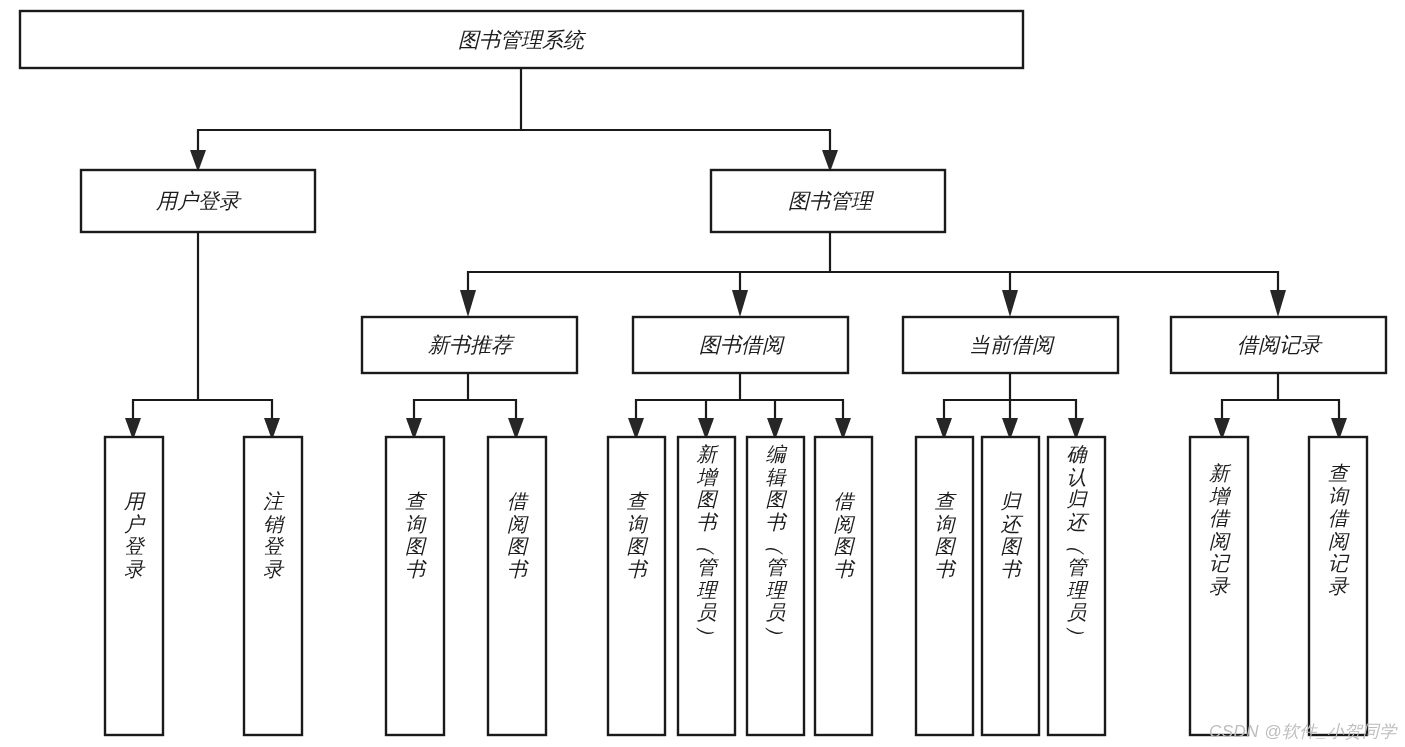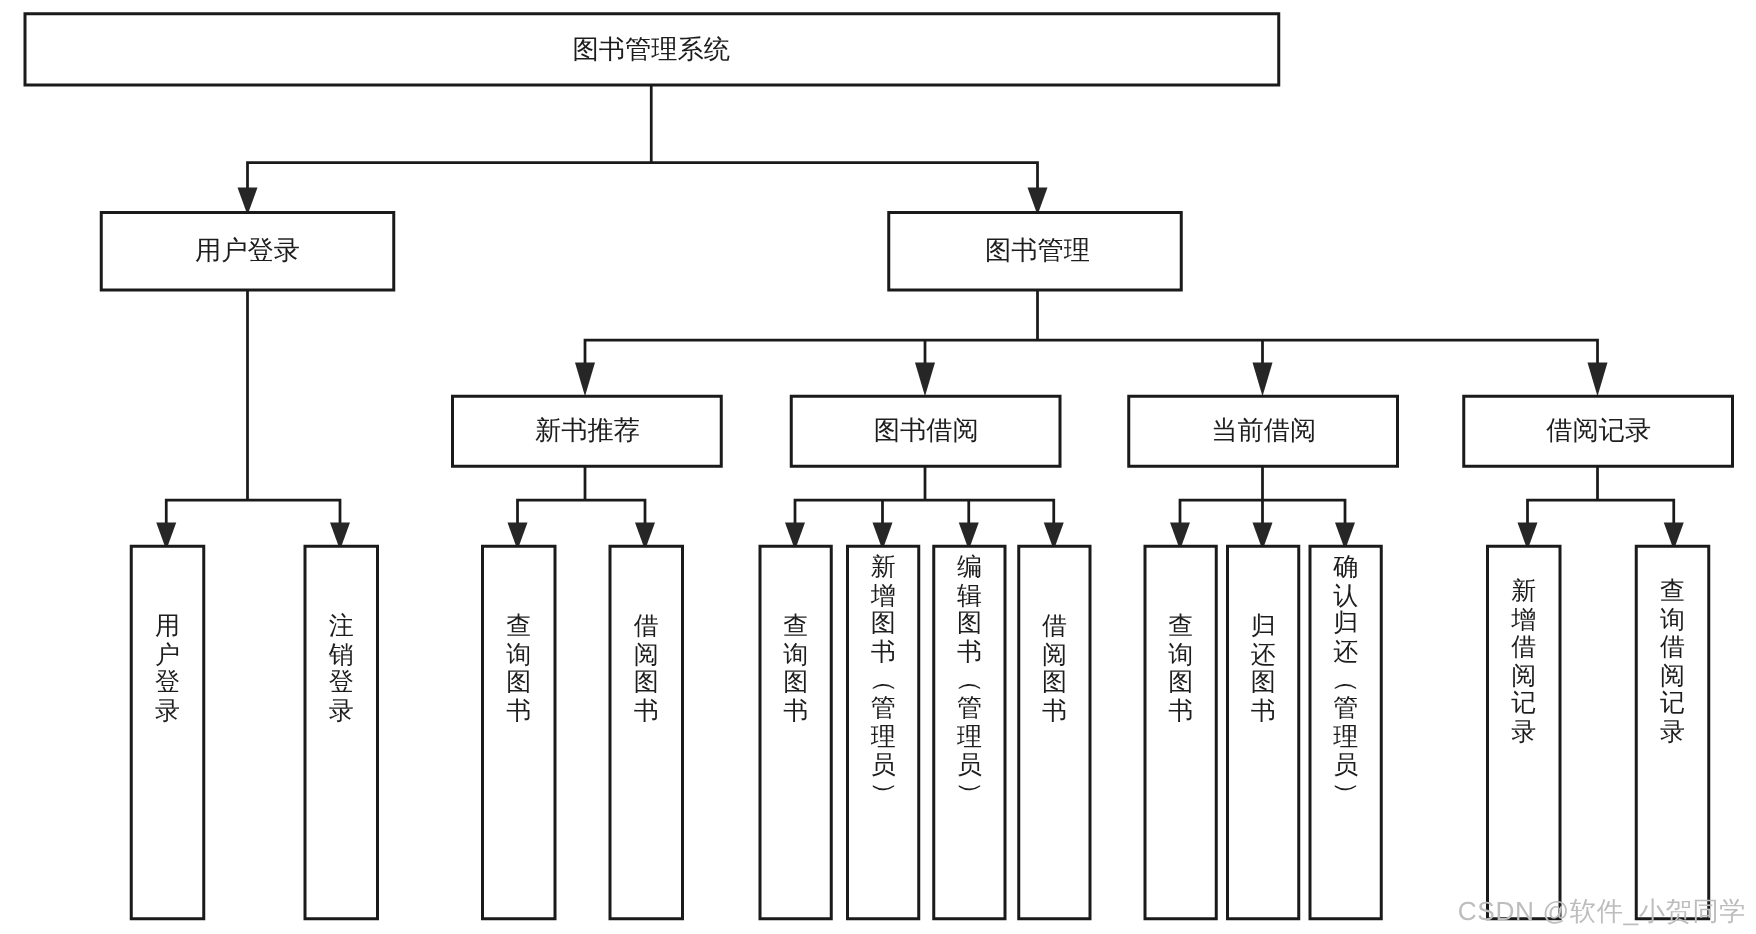--- a/index.html
+++ b/index.html
@@ -9,20 +9,21 @@
   }
   body {
     font-family: "Liberation Sans", "DejaVu Sans", sans-serif;
   }
   #canvas {
     position: relative;
     width: 1405px;
     height: 747px;
     background: #ffffff;
     overflow: hidden;
+    font-style: italic;
   }
   svg#diagram {
     position: absolute;
     left: 0;
     top: 0;
     width: 1405px;
     height: 747px;
   }
   .box-rect {
     fill: #ffffff;
@@ -64,21 +65,21 @@
   }
   .node-label-v span.paren {
     display: block;
     transform: rotate(90deg);
   }
   .watermark {
     position: absolute;
     right: 8px;
     bottom: 4px;
     font-family: "Liberation Sans", "DejaVu Sans", sans-serif;
-    font-size: 21px;
+    font-size: 17px;
     color: #bdbdbd;
     letter-spacing: 0.5px;
     white-space: nowrap;
   }
 </style>
 </head>
 <body>
 
 <div id="canvas">
 

